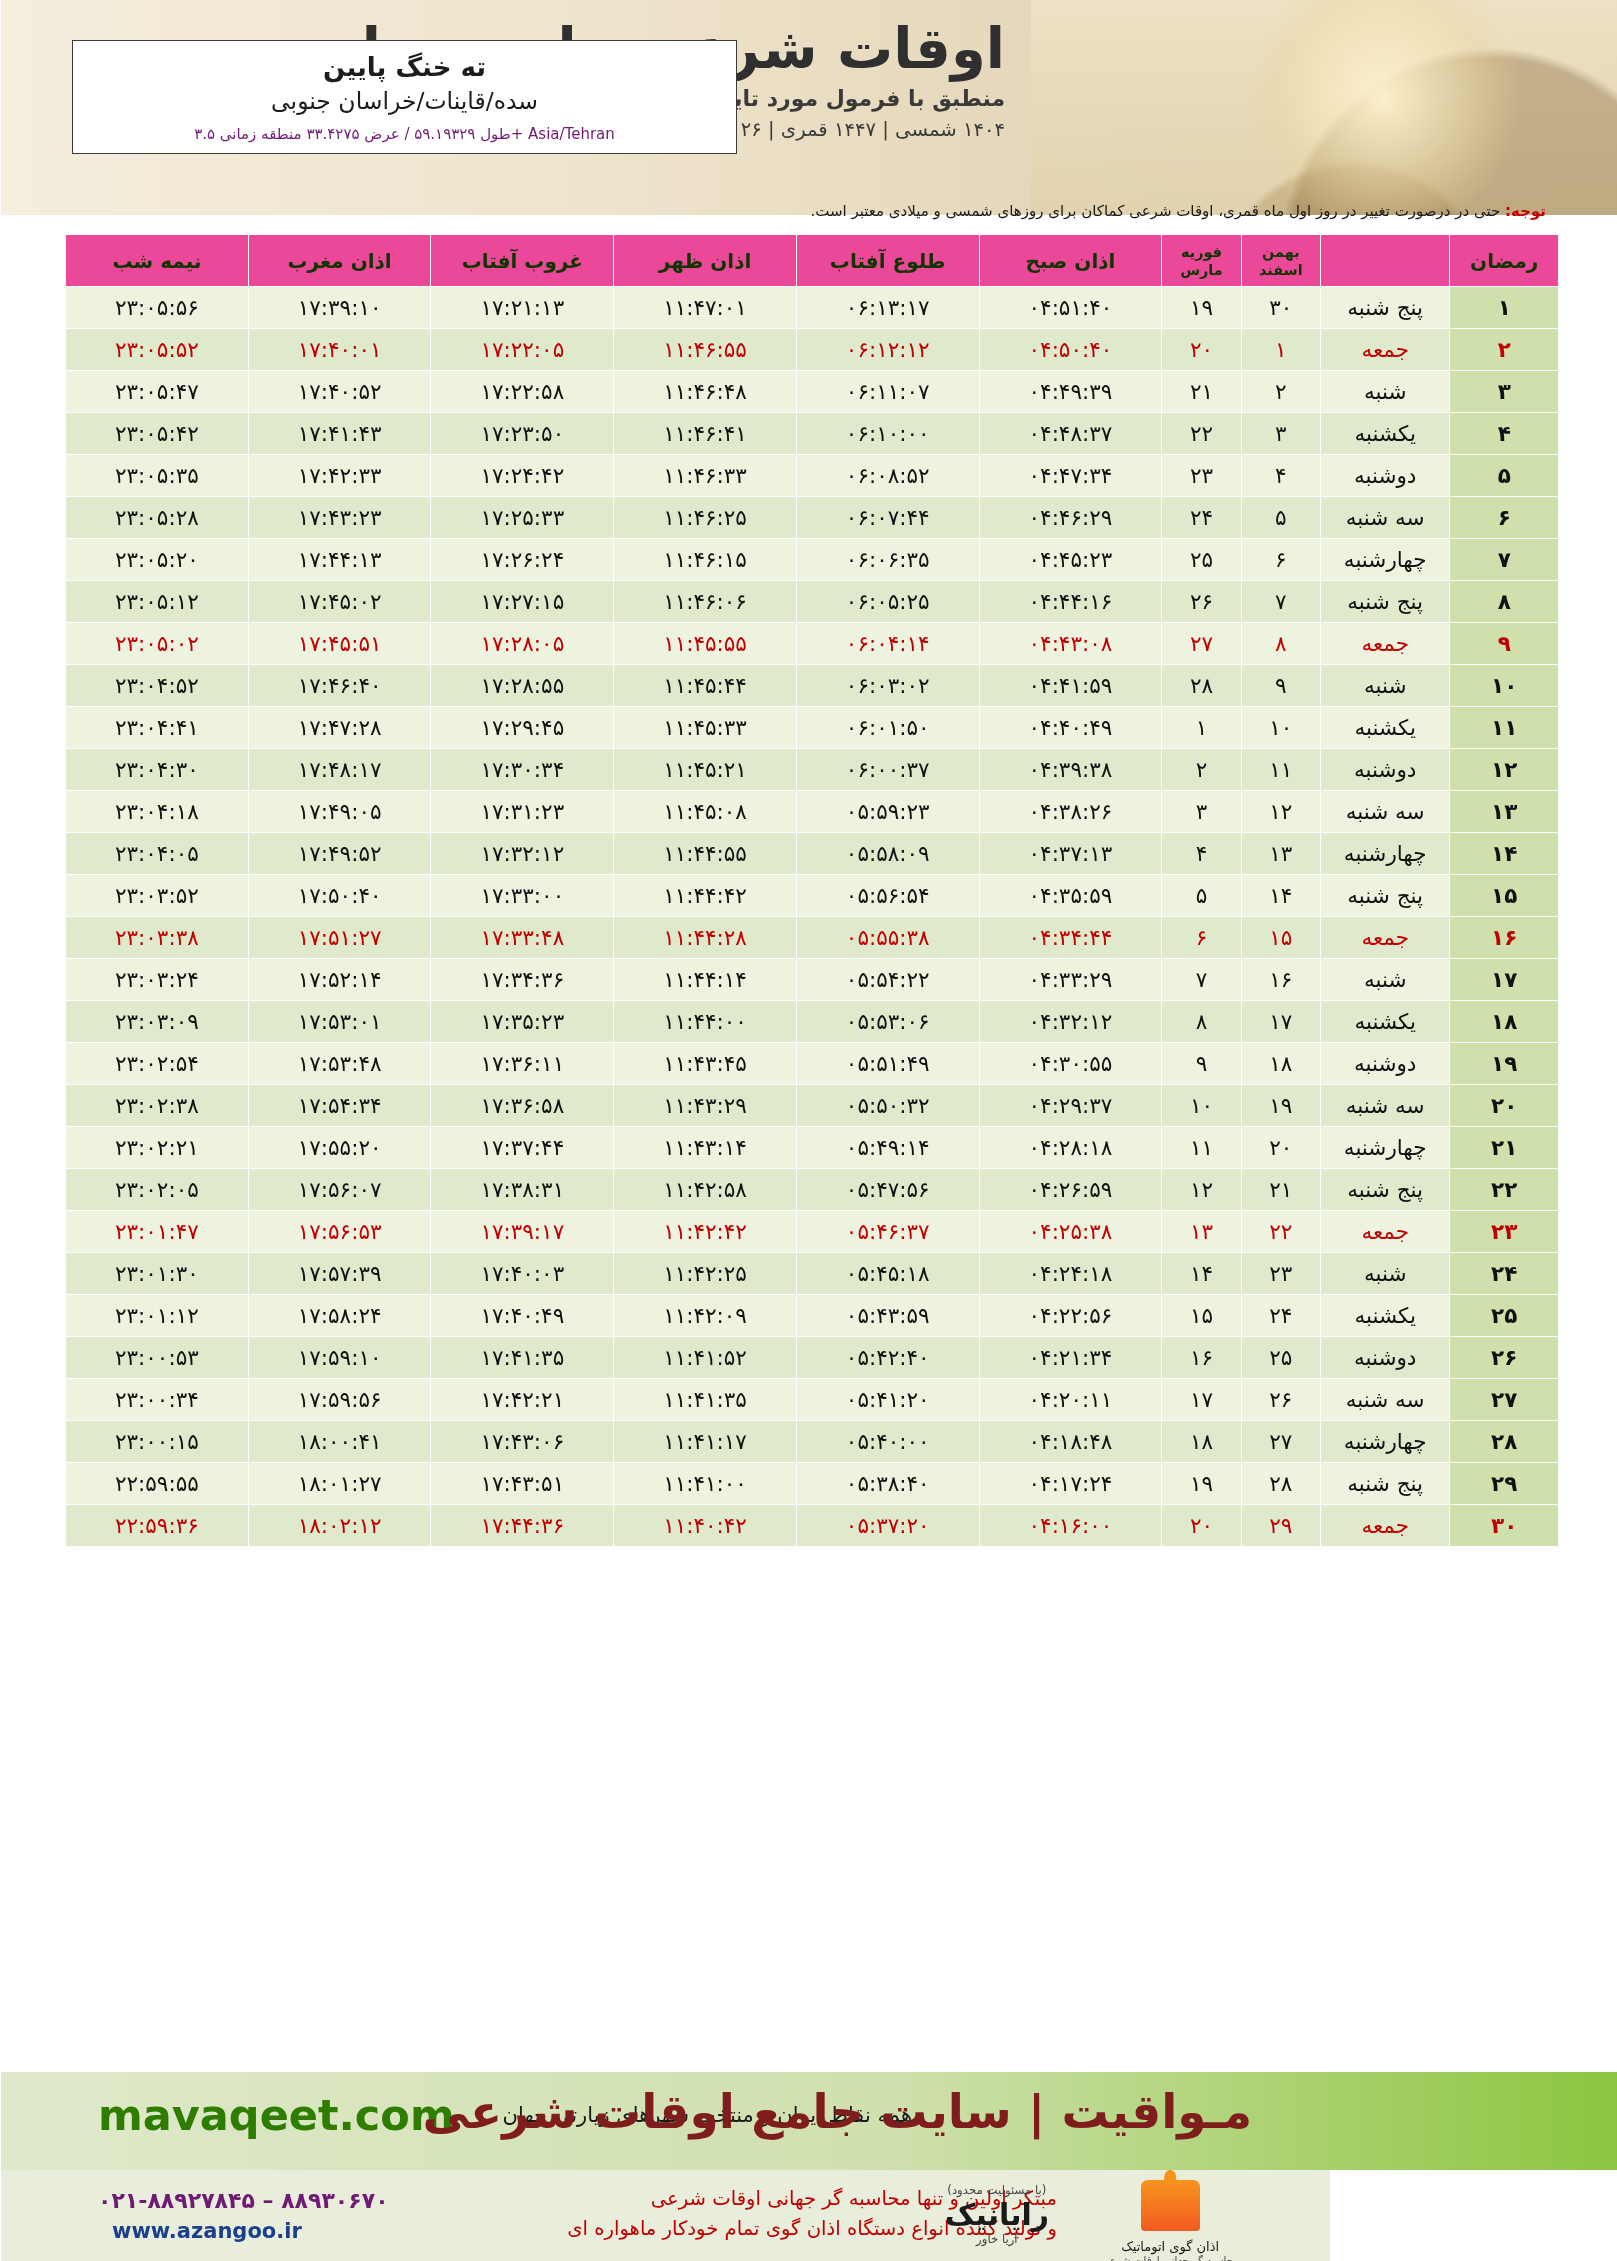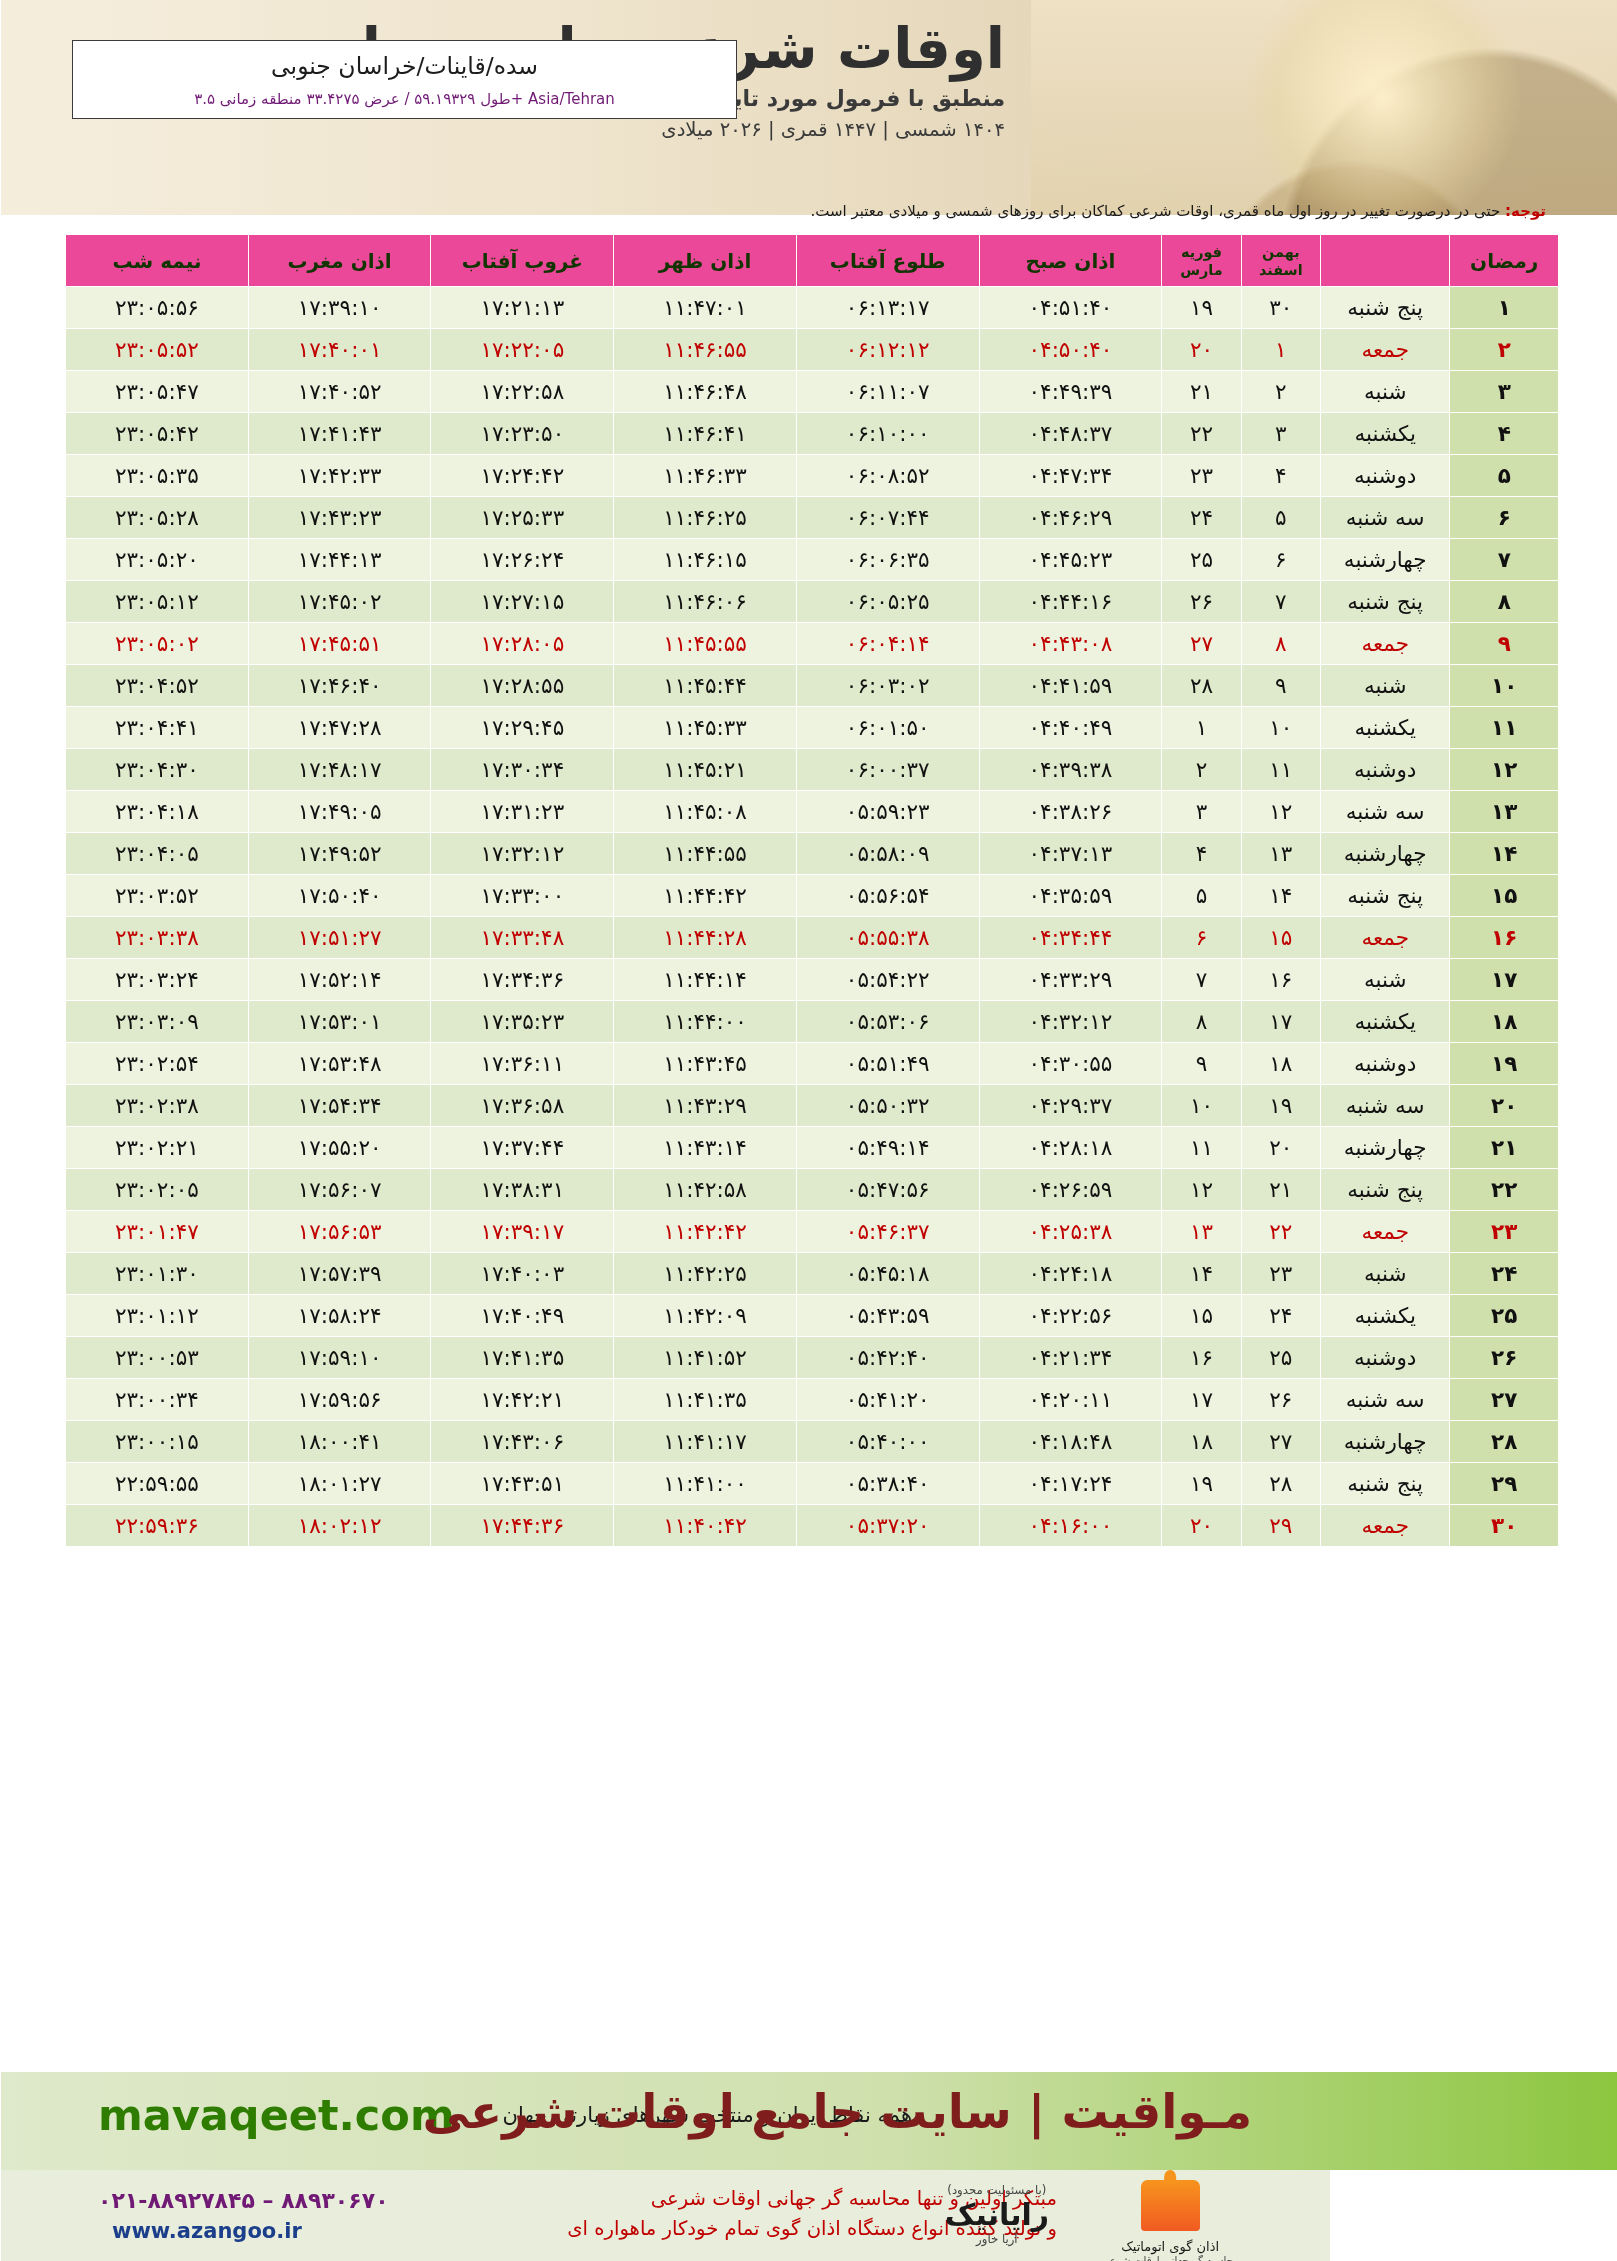--- a/index.html
+++ b/index.html
@@ -139,20 +139,21 @@
   <div class="glow"></div>
 
   <div class="title-wrap">
     <div class="title-main">اوقات شرعی ماه رمضان</div>
     <div class="title-sub">منطبق با فرمول مورد تایید موسسه ژئوفیزیک دانشگاه تهران</div>
     <div class="title-dates">۱۴۰۴ شمسی | ۱۴۴۷ قمری | ۲۰۲۶ میلادی</div>
   </div>
 </div>
 
 <div class="loc-box">
+  <div class="loc-name">ته خنگ پایین</div>
   <div class="loc-region">سده/قاینات/خراسان جنوبی</div>
   <div class="loc-coords">طول ۵۹.۱۹۳۲۹ / عرض ۳۳.۴۲۷۵ منطقه زمانی ۳.۵+ Asia/Tehran</div>
 </div>
 
 <div class="note-line">
   <span class="nb">توجه:</span><span> حتی در درصورت تغییر در روز اول ماه قمری، اوقات شرعی کماکان برای روزهای شمسی و میلادی معتبر است.</span>
 </div>
 
 <table class="sched">
   <colgroup>

